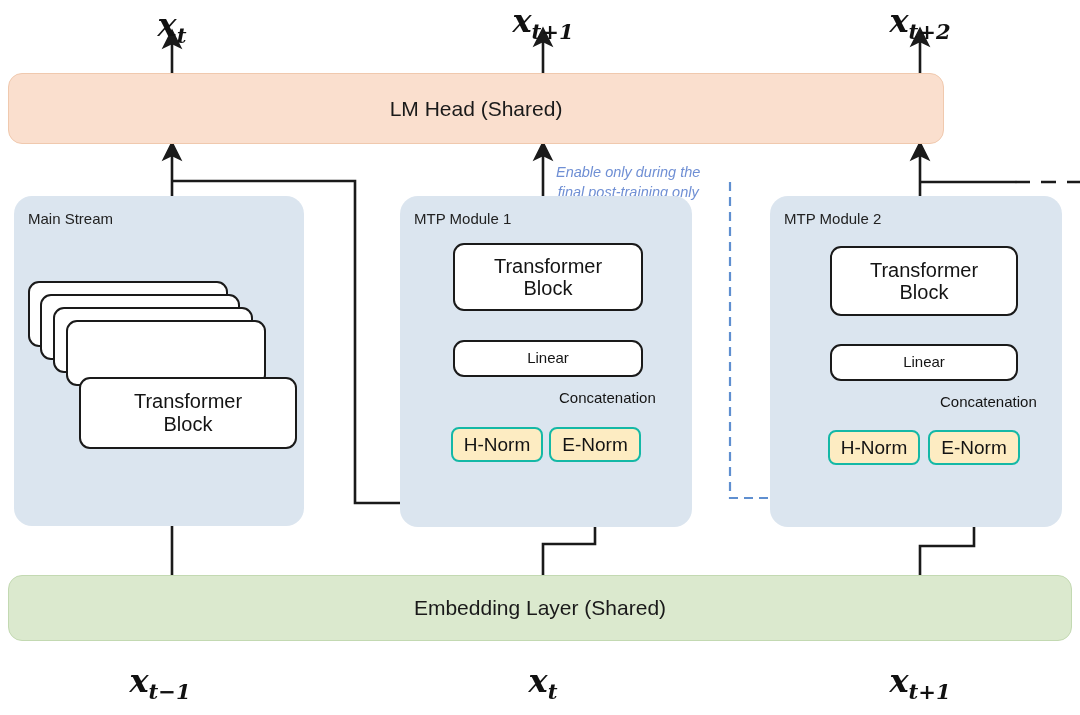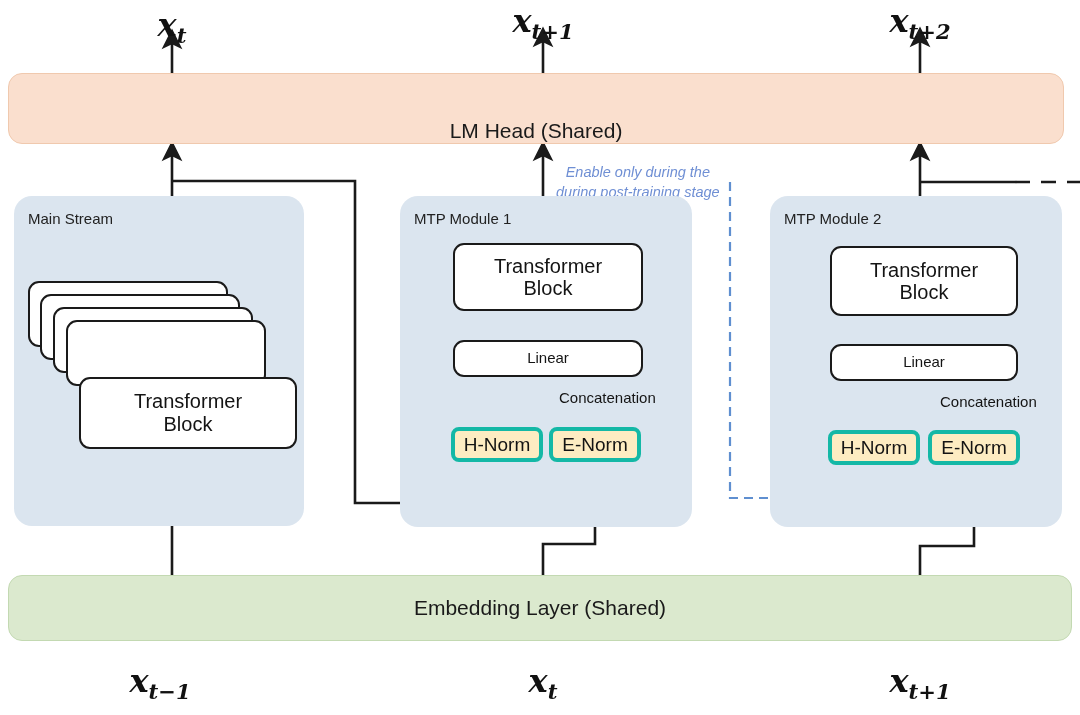--- a/index.html
+++ b/index.html
@@ -27,24 +27,23 @@
     border-radius: 14px;
     display: flex;
     align-items: center;
     justify-content: center;
     font-size: 21px;
     color: #1a1a1a;
     box-sizing: border-box;
   }
   #lm-head {
     left: 8px; top: 73px;
-    width: 1056px; height: 71px;
+    width: 936px; height: 71px;
     background: #fadfce;
     border: 1px solid #f0c9ae;
-    align-items: flex-end;
   }
   #embedding-layer {
     left: 8px; top: 575px;
     width: 1064px; height: 66px;
     background: #dbe9ce;
     border: 1px solid #c3d9b2;
   }
   
   .panel {
     position: absolute;
@@ -100,21 +99,21 @@
   }
   
   #mtp1-transformer { left: 453px; top: 243px; width: 190px; height: 68px; }
   #mtp1-linear      { left: 453px; top: 340px; width: 190px; height: 37px; }
   #mtp2-transformer { left: 830px; top: 246px; width: 188px; height: 70px; }
   #mtp2-linear      { left: 830px; top: 344px; width: 188px; height: 37px; }
   
   .norm {
     position: absolute;
     background: #fdecc2;
-    border: 4px solid #14b8a6;
+    border: 2px solid #14b8a6;
     border-radius: 8px;
     display: flex;
     align-items: center;
     justify-content: center;
     font-size: 19px;
     color: #141414;
     box-sizing: border-box;
   }
   #mtp1-hnorm { left: 451px; top: 427px; width: 92px; height: 35px; }
   #mtp1-enorm { left: 549px; top: 427px; width: 92px; height: 35px; }
@@ -225,21 +224,21 @@
   <div class="token" id="tok-out-2">
     <span>x</span><sub>t+2</sub>
   </div>
 
   <div class="sharedbar" id="lm-head">
     <span>LM Head (Shared)</span>
   </div>
 
   <div class="note" id="note-enable">
     <div>Enable only during the</div>
-    <div>during post-training stage</div>
+    <div>final post-training only</div>
   </div>
 
   <div class="panel" id="panel-main"></div>
   <div class="panel" id="panel-mtp1"></div>
   <div class="panel" id="panel-mtp2"></div>
 
   <div class="panel-label" id="label-main">Main Stream</div>
   <div class="panel-label" id="label-mtp1">MTP Module 1</div>
   <div class="panel-label" id="label-mtp2">MTP Module 2</div>
 

